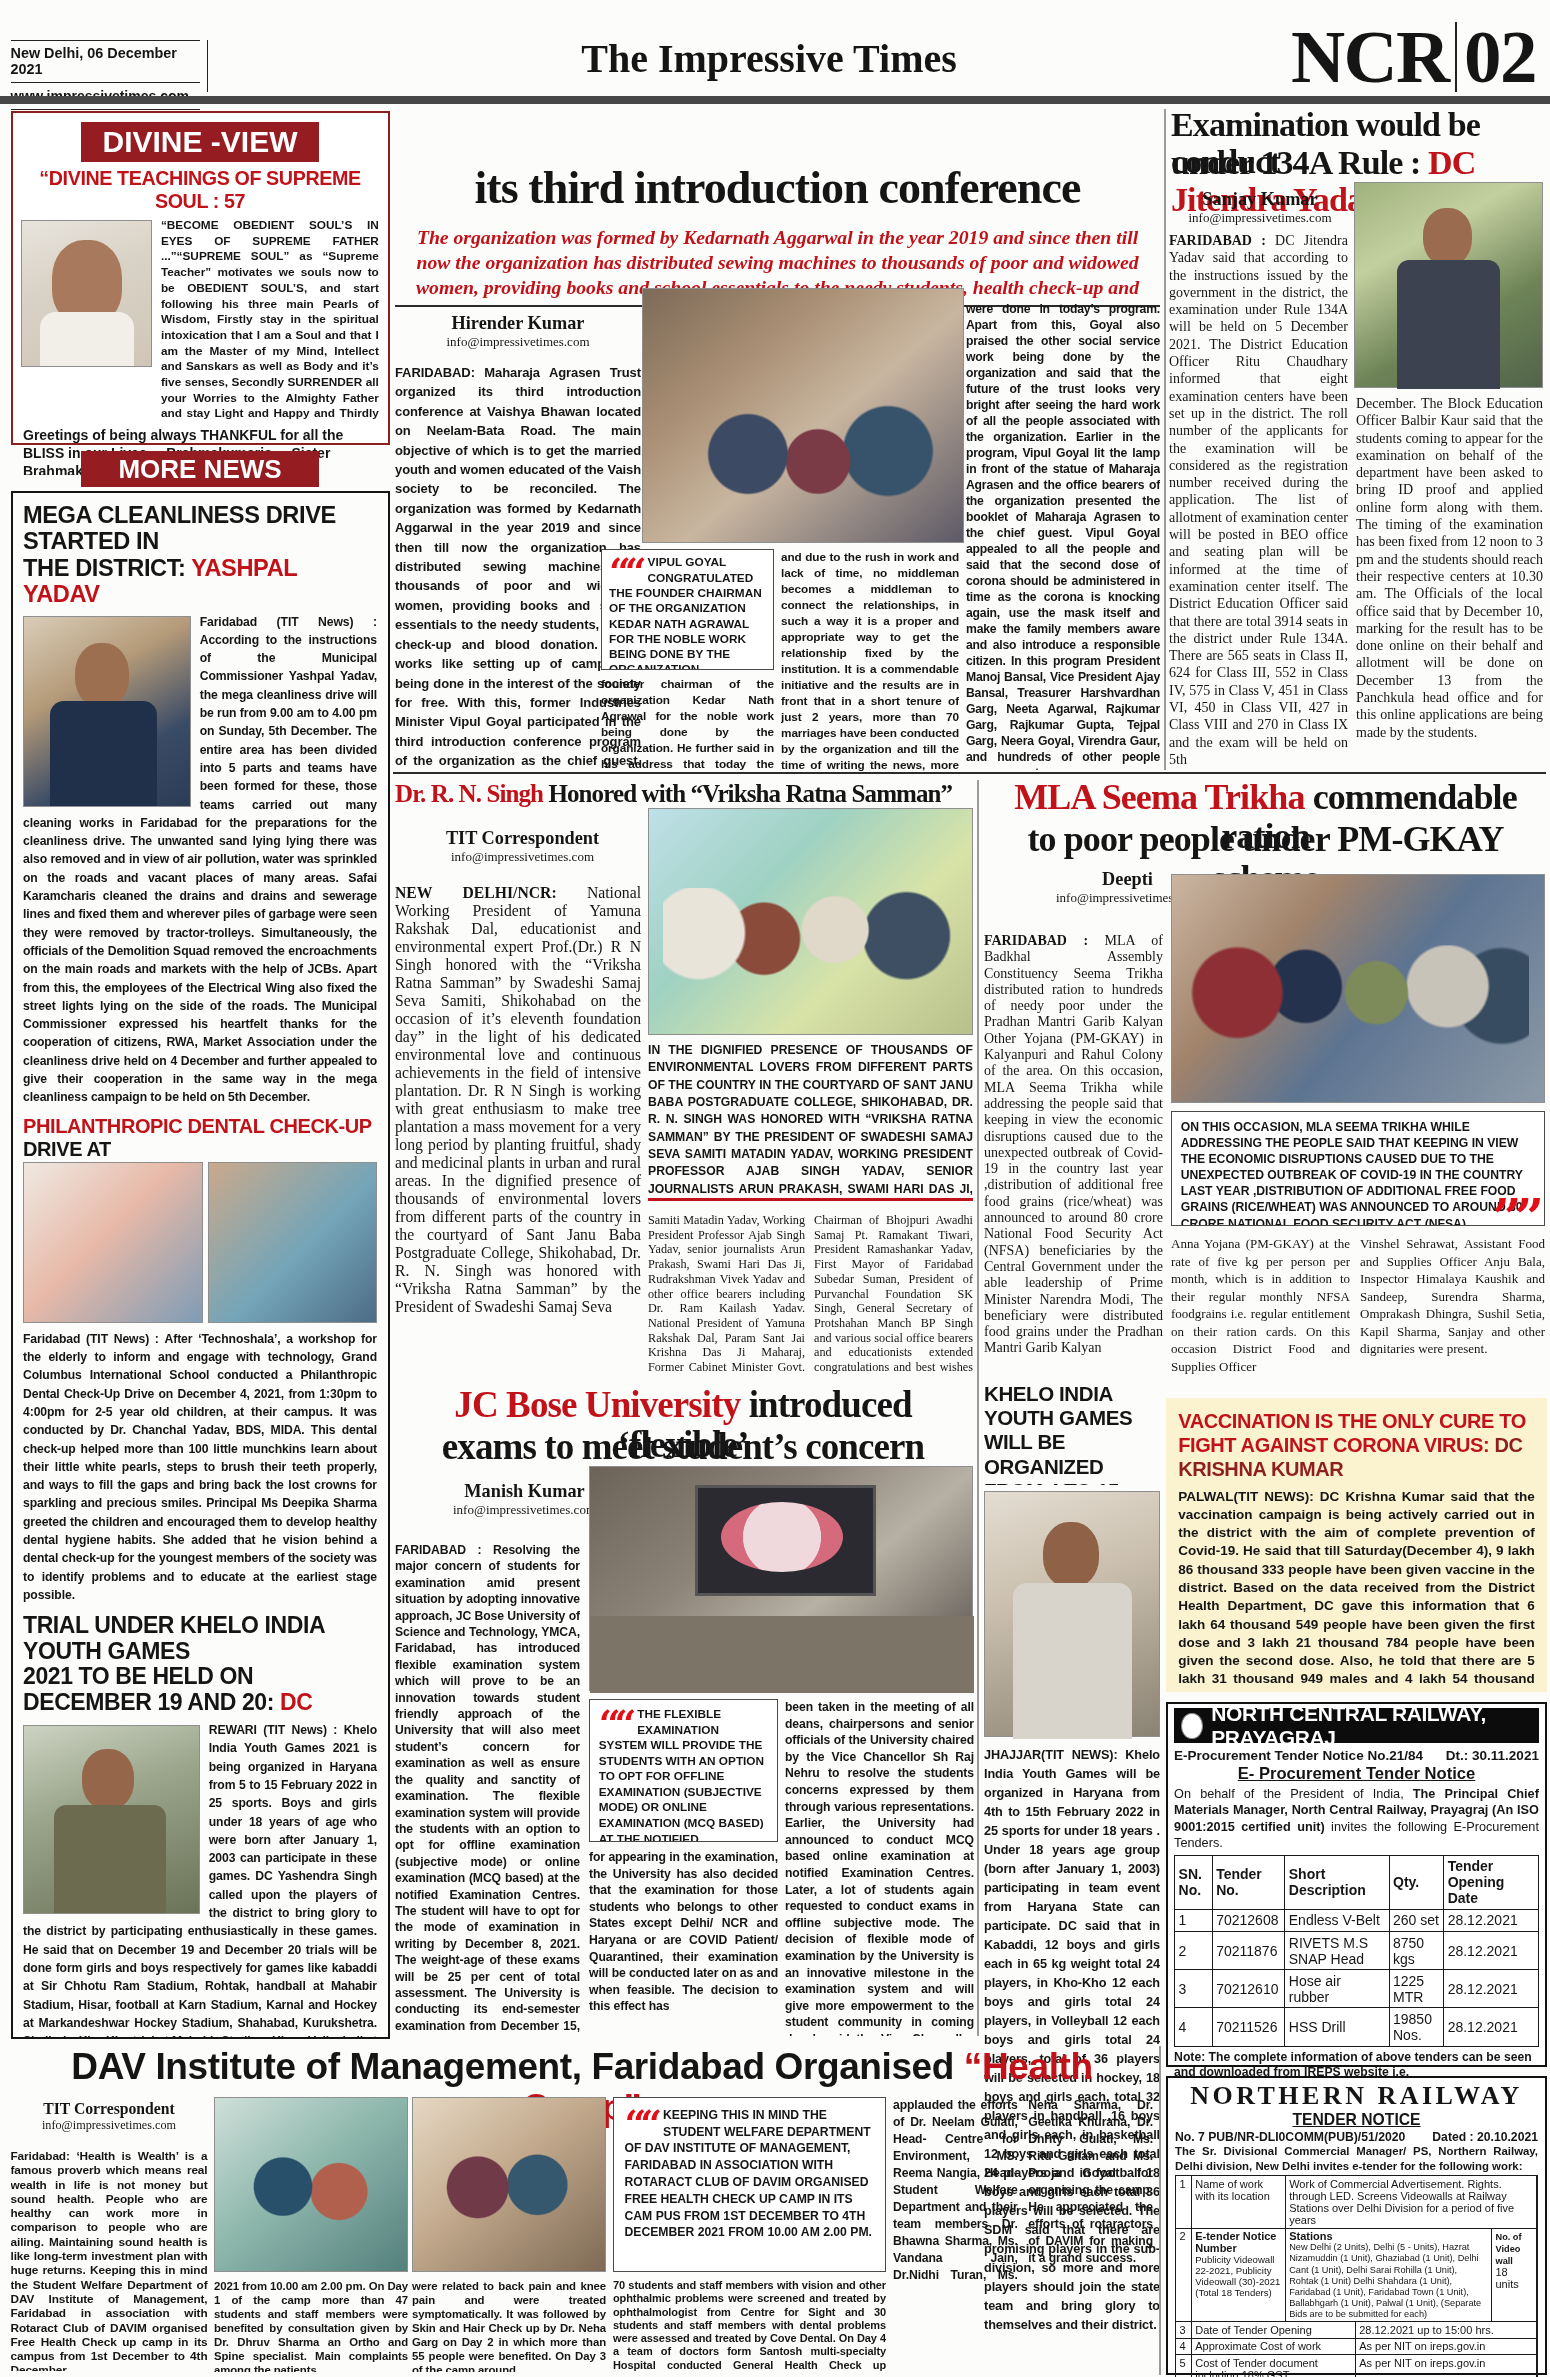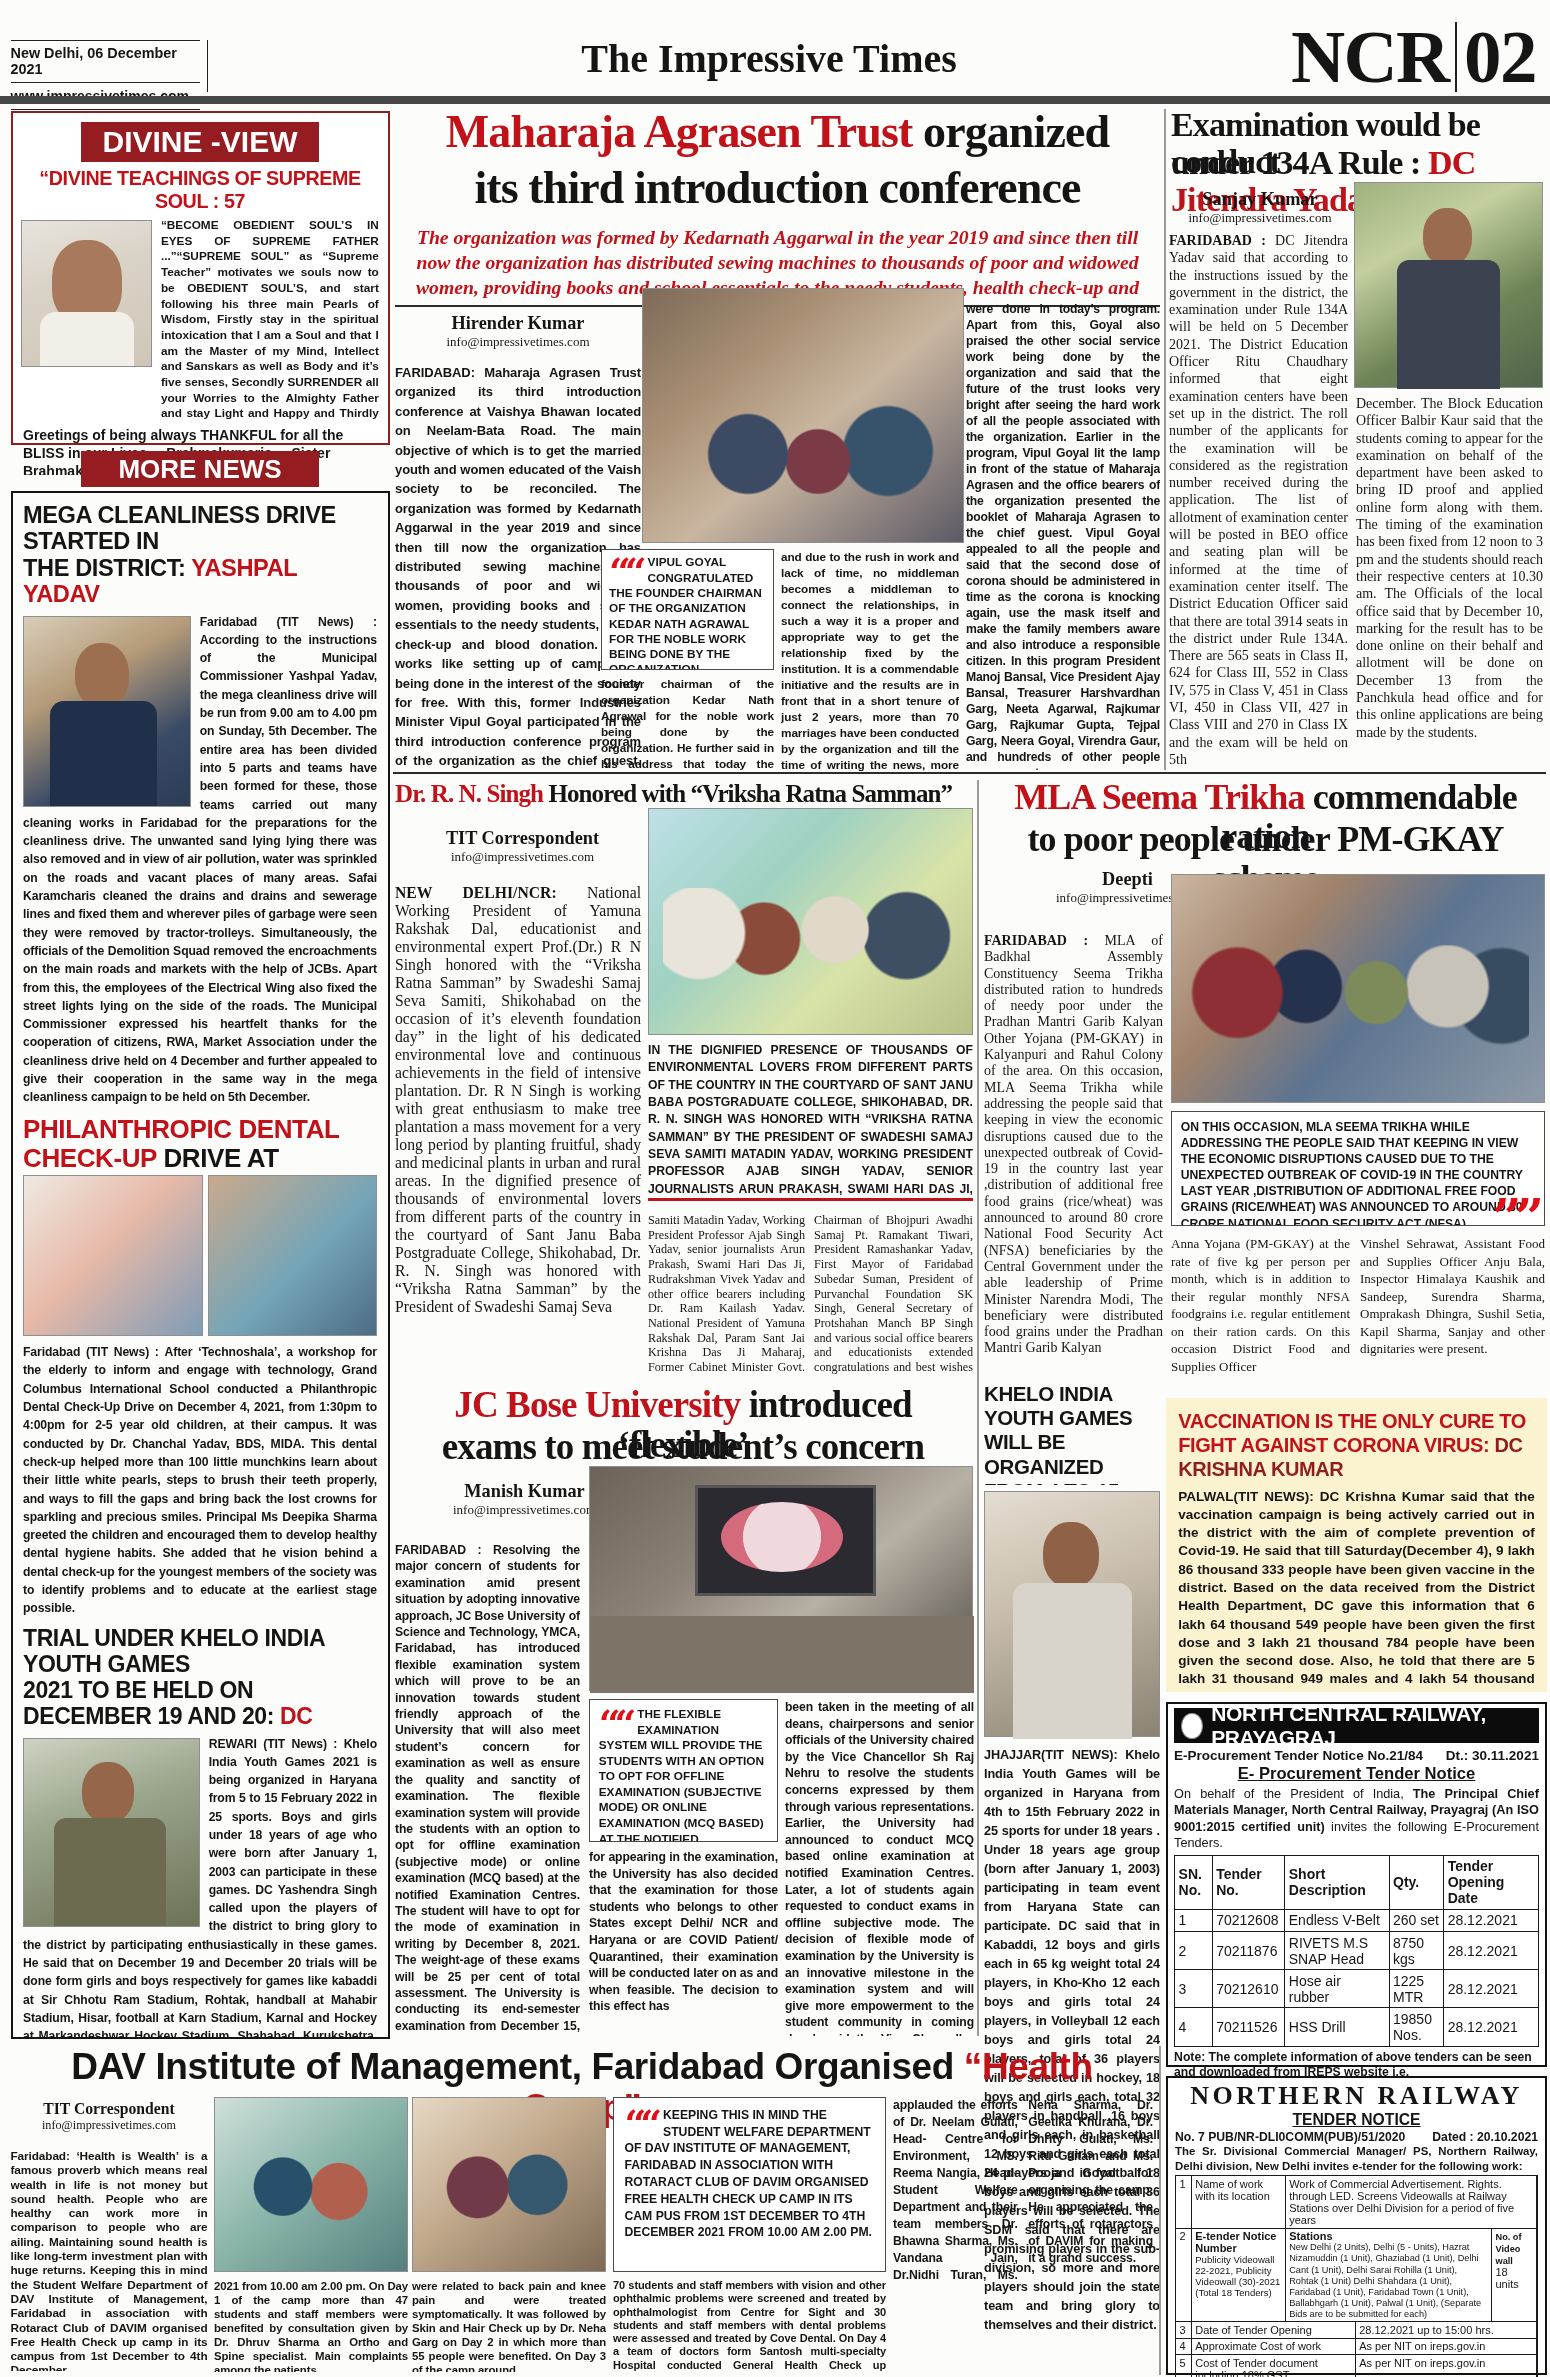--- a/index.html
+++ b/index.html
@@ -79,40 +79,39 @@
     <div class="hl-sans" style="font-size:23.6px;margin-bottom:5.2px;"><span>THE DISTRICT: </span><span class="red">YASHPAL YADAV</span></div>
     <div>
       <div class="photo" style="float:left;width:166px;height:189px;margin:3.5px 8.7px 3.5px 0;background:linear-gradient(150deg,#d9cdb9 0%,#b49a78 35%,#3a4b66 70%,#2d3c55 100%);position:relative;">
         <div style="position:absolute;left:51px;top:26px;width:54px;height:65px;border-radius:46%;background:#9c6f50;"></div>
         <div style="position:absolute;left:26px;top:84px;width:107px;height:105px;background:#20304a;border-radius:14px 14px 0 0;"></div>
       </div>
       <p class="just body-sans" style="margin:0;font-size:12.2px;line-height:18.3px;"><span class="lead">Faridabad (TIT News) :  </span><span>According to the instructions of the Municipal Commissioner Yashpal Yadav, the mega cleanliness drive will be run from 9.00 am to 4.00 pm on Sunday, 5th December. The entire area has been divided into 5 parts and teams have been formed for these, those teams carried out many cleaning works in Faridabad for the preparations for the cleanliness drive. The unwanted sand lying lying there was also removed and in view of air pollution, water was sprinkled on the roads and vacant places of many areas. Safai Karamcharis cleaned the drains and drains and sewerage lines and fixed them and wherever piles of garbage were seen they were removed by tractor-trolleys. Simultaneously, the officials of the Demolition Squad removed the encroachments on the main roads and markets with the help of JCBs. Apart from this, the employees of the Electrical Wing also fixed the street lights lying on the side of the roads. The Municipal Commissioner expressed his heartfelt thanks for the cooperation of citizens, RWA, Market Association under the cleanliness drive held on 4 December and further appealed to give their cooperation in the same way in the mega cleanliness campaign to be held on 5th December.</span></p>
       <div style="clear:both;"></div>
     </div>
 
-    <div class="hl-sans" style="font-size:26px;margin-top:8.7px;"><span class="red">PHILANTHROPIC DENTAL CHECK-UP</span><span> DRIVE AT</span></div>
+    <div class="hl-sans" style="font-size:20px;margin-top:8.7px;"><span class="red">PHILANTHROPIC DENTAL CHECK-UP</span><span> DRIVE AT</span></div>
     <div style="display:flex;gap:5.2px;margin:1.7px 0 7px;">
       <div class="photo" style="width:182px;height:159px;background:linear-gradient(135deg,#efe9e2 0%,#e7b9a8 45%,#7f9cb5 100%);"></div>
       <div class="photo" style="width:171px;height:159px;background:linear-gradient(135deg,#caa98c 0%,#74a5b8 55%,#4d6c86 100%);"></div>
     </div>
     <p class="just body-sans" style="margin:0;font-size:12.2px;line-height:18.3px;"><span class="lead">Faridabad (TIT News) :  </span><span>After ‘Technoshala’, a workshop for the elderly to inform and engage with technology, Grand Columbus International School conducted a Philanthropic Dental Check-Up Drive on December 4, 2021, from 1:30pm to 4:00pm for 2-5 year old children, at their campus. It was conducted by Dr. Chanchal Yadav, BDS, MIDA. This dental check-up helped more than 100 little munchkins learn about their little white pearls, steps to brush their teeth properly, and ways to fill the gaps and bring back the lost crowns for sparkling and precious smiles. Principal Ms Deepika Sharma greeted the children and encouraged them to develop healthy dental hygiene habits. She added that he vision behind a dental check-up for the youngest members of the society was to identify problems and to educate at the earliest stage possible.</span></p>
 
     <div class="hl-sans" style="font-size:23px;margin-top:8.7px;">TRIAL UNDER KHELO INDIA YOUTH GAMES</div>
     <div class="hl-sans" style="font-size:23px;margin-bottom:5.2px;"><span>2021 TO BE HELD ON DECEMBER 19 AND 20: </span><span class="red">DC</span></div>
     <div>
       <div class="photo" style="float:left;width:175px;height:187px;margin:3.5px 8.7px 3.5px 0;background:linear-gradient(160deg,#cdd3c3 0%,#9aa58b 40%,#6b7257 100%);position:relative;">
         <div style="position:absolute;left:58px;top:23px;width:52px;height:61px;border-radius:46%;background:#96664a;"></div>
         <div style="position:absolute;left:30px;top:79px;width:112px;height:108px;background:#6d6b4f;border-radius:12.2px 12.2px 0 0;"></div>
       </div>
       <p class="just body-sans" style="margin:0;font-size:12.2px;line-height:18.3px;"><span class="lead">REWARI (TIT News) :  </span><span>Khelo India Youth Games 2021 is being organized in Haryana from 5 to 15 February 2022 in 25 sports. Boys and girls under 18 years of age who were born after January 1, 2003 can participate in these games. DC Yashendra Singh called upon the players of the district to bring glory to the district by participating enthusiastically in these games. He said that on December 19 and December 20 trials will be done form girls and boys respectively for games like kabaddi at Sir Chhotu Ram Stadium, Rohtak, handball at Mahabir Stadium, Hisar, football at Karn Stadium, Karnal and Hockey at Markandeshwar Hockey Stadium, Shahabad, Kurukshetra. Similarly, Kho-Kho trial at Mahabir Stadium Hisar, Volleyball at Karn Stadium, Karnal and basketball trial stadium will be held in Sector 21 Kaithal. District Sports and Youth Program Officer Madanpal said that players can participate in this trial only according to their eligibility. He told that if the age certificate is from school, then Aadhar card, passport or class X certificate, birth certificate should be from the city council or gram panchayat of five years ago or November 21, 2016, if the player is not a student, then It is mandatory for him to have Aadhar Card, Passport or Class X certificate, birth certificate five years ago or from the Municipal Council or Gram Panchayat as on 21 November 2016. For more information, one can contact the District Sports and Youth Program Officer office.</span></p>
       <div style="clear:both;"></div>
     </div>
   </div>
 
-  <div class="abs ctr hl-serif" style="left:393px;top:107px;width:769px;font-size:46px;"><span class="red">Maharaja Agrasen Trust</span><span> organized</span></div>
   <div class="abs ctr hl-serif" style="left:393px;top:163px;width:769px;font-size:46px;font-family:Liberation Serif, serif;">its third introduction conference</div>
   <div class="abs ctr serif red" style="left:400px;top:225px;width:755px;font-size:19.7px;font-weight:700;font-style:italic;line-height:1.28;">The organization was formed by Kedarnath Aggarwal in the year 2019 and since then till now the organization has distributed sewing machines to thousands of poor and widowed women, providing books and school essentials to the needy students, health check-up and blood donation.</div>
   <div class="abs rule" style="left:395px;top:305px;width:765px;height:1.7px;"></div>
   <div class="abs ctr" style="left:395px;top:313px;width:246px;">
     <div class="byline-name">Hirender Kumar</div>
     <div class="byline-mail">info@impressivetimes.com</div>
   </div>
   <div class="abs photo" style="left:642px;top:288px;width:322px;height:255px;background:linear-gradient(140deg,#7d6a58 0%,#a98f74 30%,#c9b6a0 55%,#5d5a66 100%);position:absolute;">
     <div style="position:absolute;left:21px;top:105px;width:280px;height:150px;background:radial-gradient(circle at 30% 40%,#3d4a63 0 18%,transparent 19%),radial-gradient(circle at 55% 45%,#7a3b47 0 18%,transparent 19%),radial-gradient(circle at 80% 38%,#37536b 0 18%,transparent 19%);"></div>
   </div>

